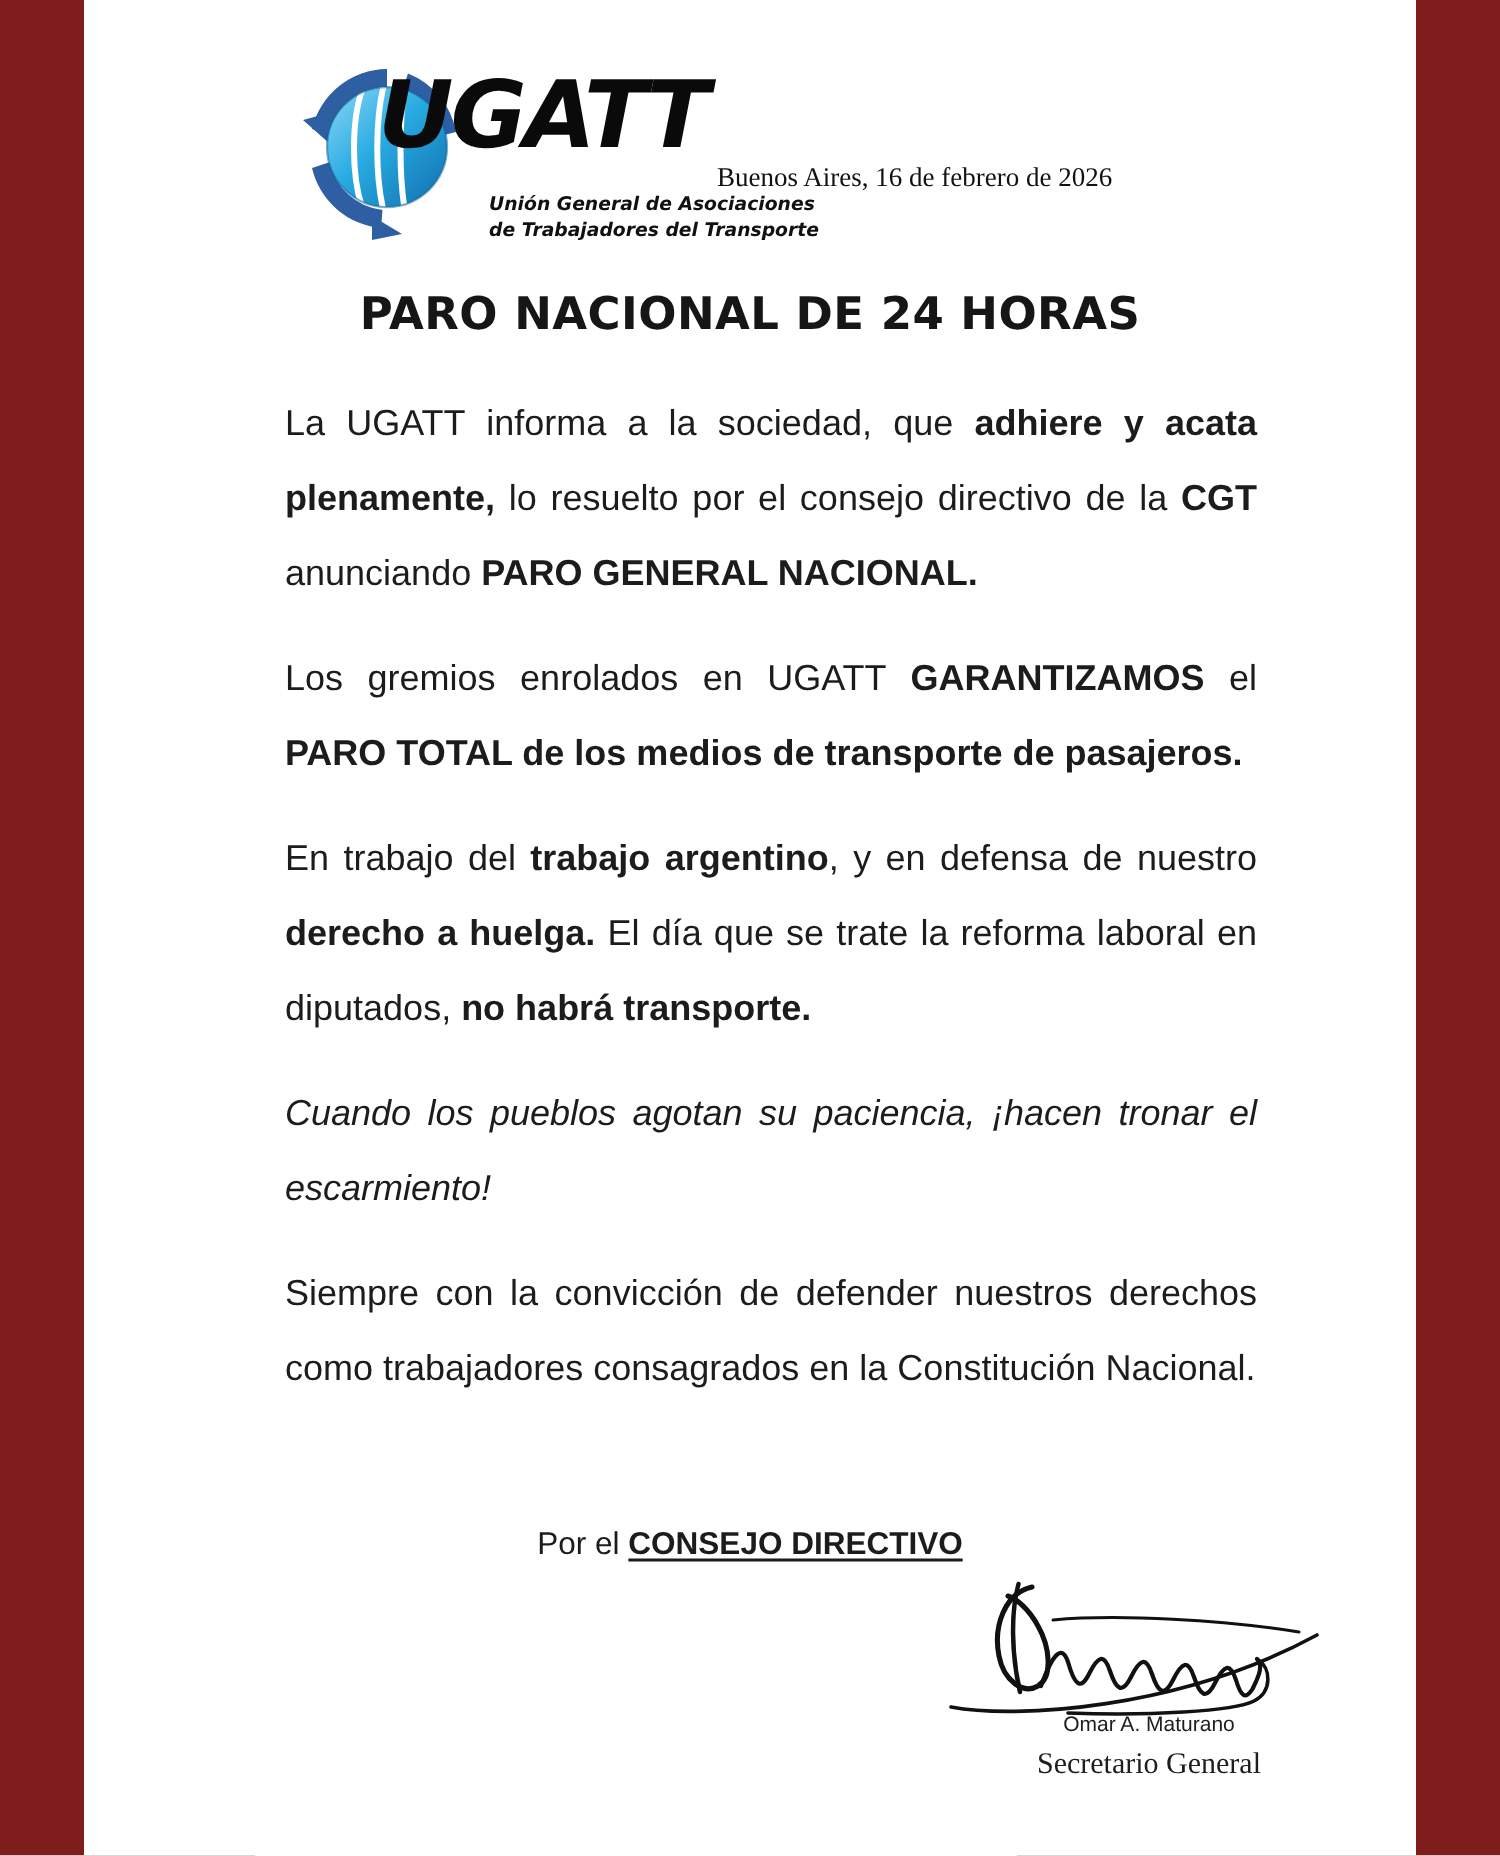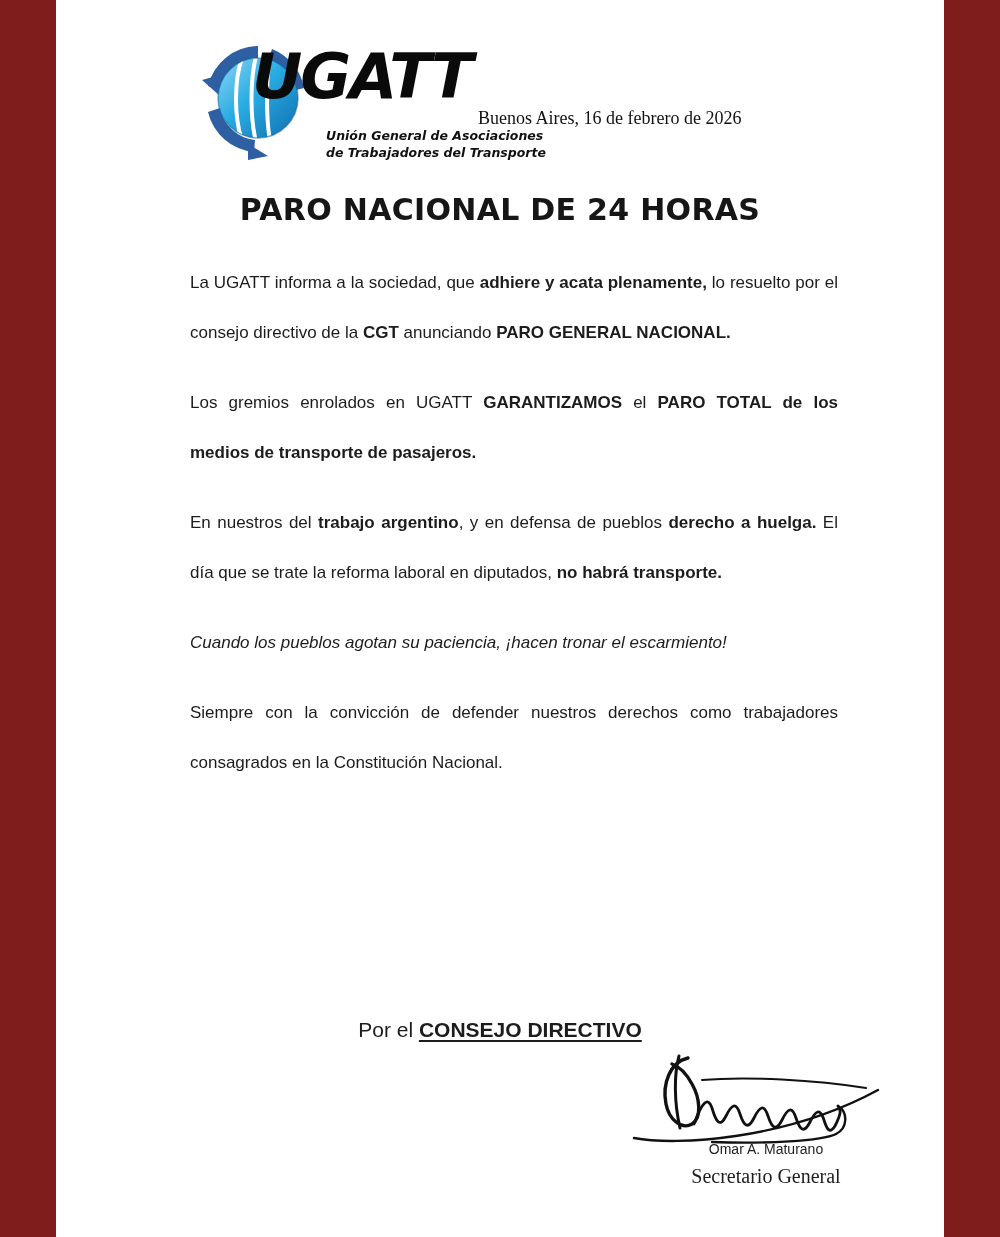--- a/index.html
+++ b/index.html
@@ -108,21 +108,21 @@
 
   
   .body-col {
     position: absolute;
     left: 134px;
     top: 258px;
     width: 648px;
   }
 
   .para {
-    font-size: 17px;
+    font-size: 24px;
     line-height: 50px;
     color: #1c1c1c;
     text-align: justify;
     text-justify: inter-word;
     margin: 0 0 20px 0;
     font-family: "Liberation Sans", sans-serif;
     font-weight: 400;
   }
   .para:last-child { margin-bottom: 0; }
   .para b { font-weight: 700; }
@@ -253,21 +253,21 @@
       </div>
 
       <div class="doc-date">Buenos Aires, 16 de febrero de 2026</div>
     </div>
 
     <div class="doc-title">PARO NACIONAL DE 24 HORAS</div>
 
     <div class="body-col">
       <p class="para"><span>La UGATT informa a la sociedad, que </span><b>adhiere y acata plenamente,</b><span> lo resuelto por el consejo directivo de la </span><b>CGT</b><span> anunciando </span><b>PARO GENERAL NACIONAL.</b></p>
       <p class="para"><span>Los gremios enrolados en UGATT </span><b>GARANTIZAMOS</b><span> el </span><b>PARO TOTAL de los medios de transporte de pasajeros.</b></p>
-      <p class="para"><span>En nuestros del </span><b>trabajo argentino</b><span>, y en defensa de pueblos </span><b>derecho a huelga.</b><span> El día que se trate la reforma laboral en diputados, </span><b>no habrá transporte.</b></p>
+      <p class="para"><span>En trabajo del </span><b>trabajo argentino</b><span>, y en defensa de nuestro </span><b>derecho a huelga.</b><span> El día que se trate la reforma laboral en diputados, </span><b>no habrá transporte.</b></p>
       <p class="para italic"><span>Cuando los pueblos agotan su paciencia, ¡hacen tronar el escarmiento!</span></p>
       <p class="para"><span>Siempre con la convicción de defender nuestros derechos como trabajadores consagrados en la Constitución Nacional.</span></p>
     </div>
 
     <div class="signoff">
       <span>Por el </span><b>CONSEJO DIRECTIVO</b>
     </div>
 
     <div class="sign-block">
       <div class="sign-graphic">

